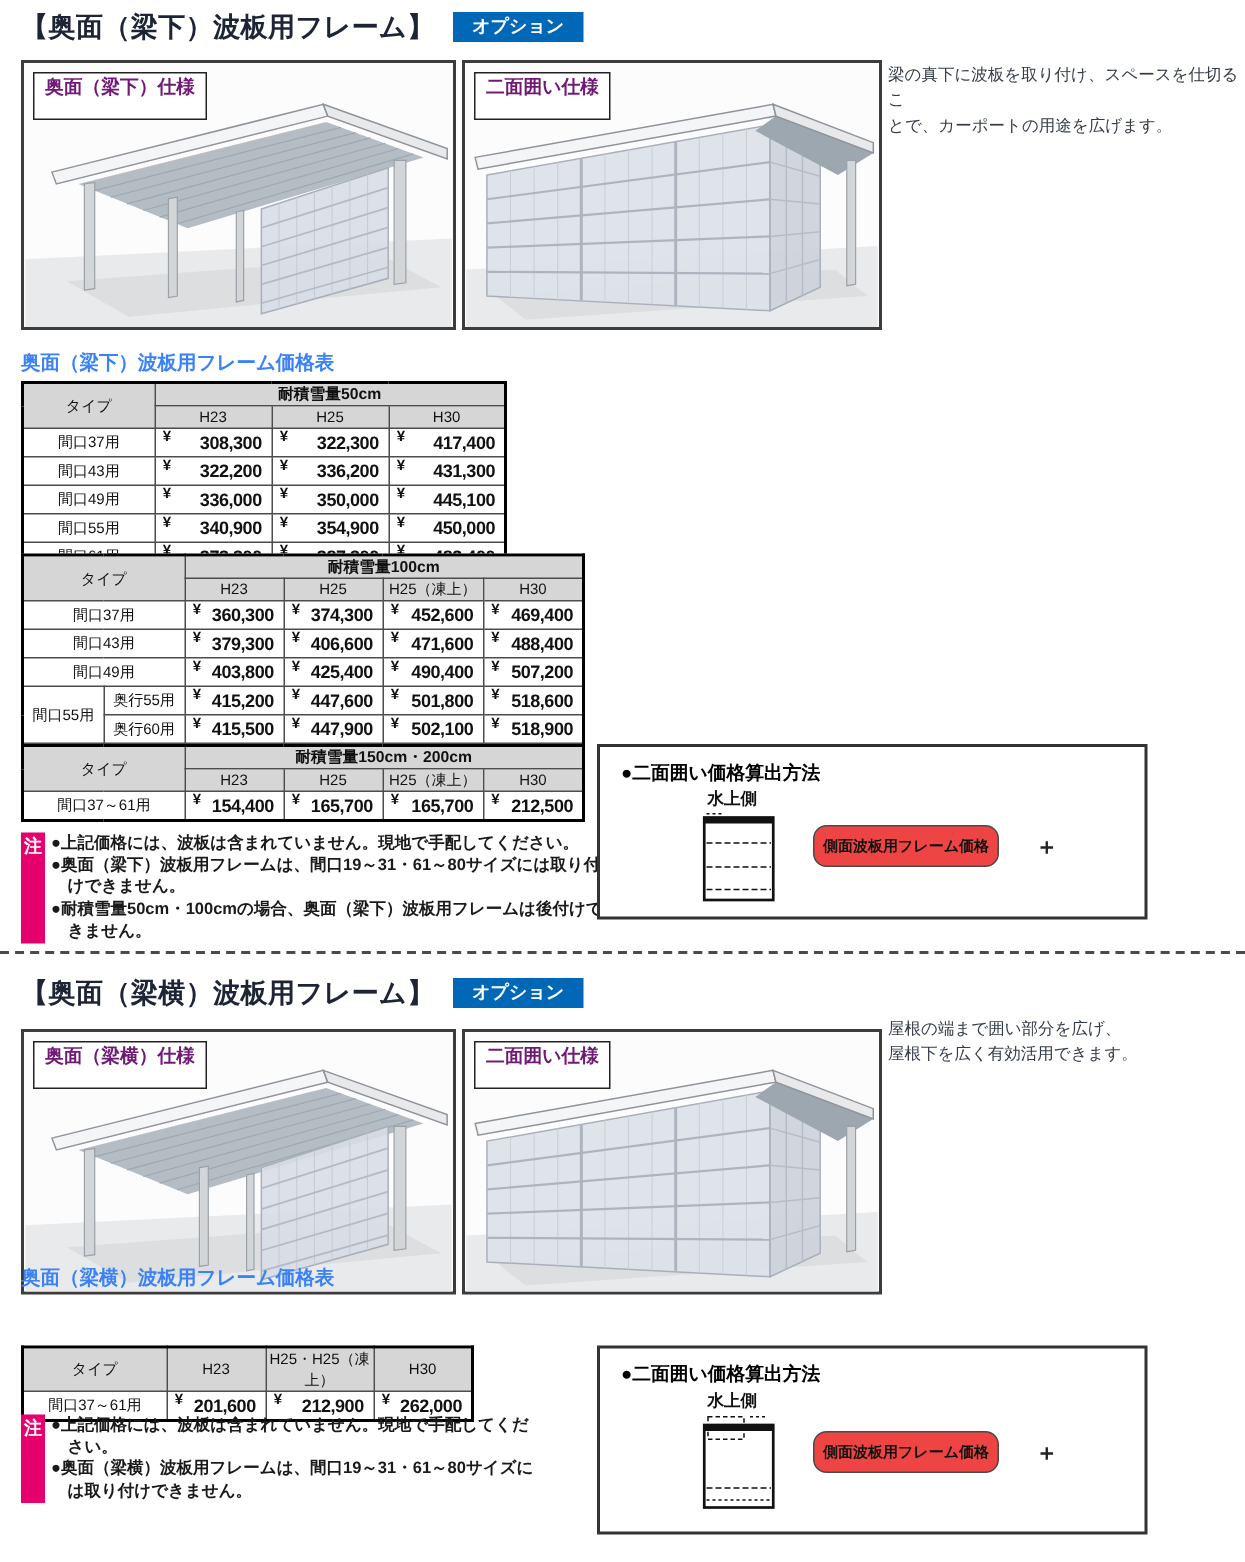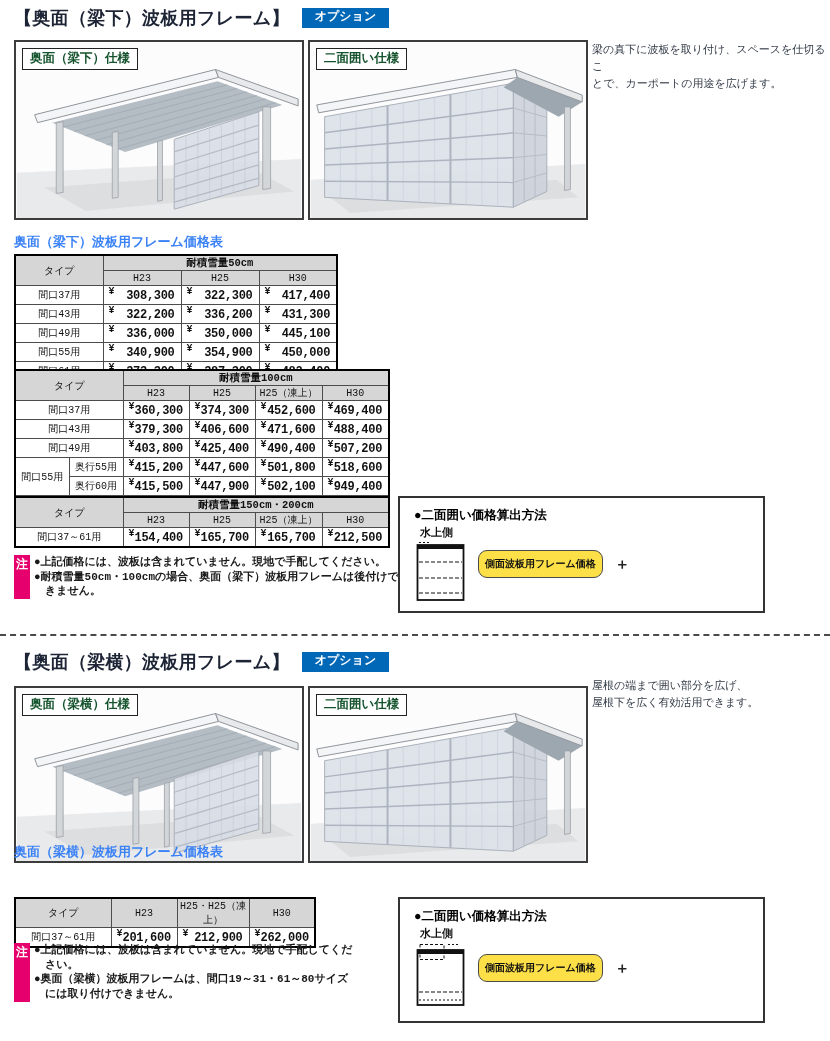--- a/index.html
+++ b/index.html
@@ -1,48 +1,48 @@
 <!DOCTYPE html>
 <html style="--badge-blue: #0068b7; --note-pink: #e6006d; --header-gray: #d6d6d6;"><head>
 <meta charset="utf-8">
 <style>
   *{margin:0;padding:0;box-sizing:border-box;}
   html,body{background:#fff;}
   .page{position:relative;width:830px;height:1041px;background:#fff;overflow:hidden;
-        font-family:Liberation Mono, monospace;color:#111;}
+        font-family:Liberation Sans, sans-serif;color:#111;}
   .sec-head{position:absolute;left:14px;display:flex;align-items:center;gap:12px;}
   .sec-title{font-size:18px;font-weight:bold;color:#1d2435;letter-spacing:.3px;}
   .opt-badge{background:var(--badge-blue,#0068b7);color:#fff;font-size:12px;font-weight:bold;
              padding:2px 13px 3px;line-height:1.3;}
   .photo{position:absolute;border:2px solid #3c3c3c;background:#fcfcfd;}
   .photo svg{position:absolute;left:0;top:0;width:100%;height:100%;}
   .photo-label{position:absolute;top:6px;left:6px;background:#fff;border:1px solid #222;
-               padding:1px 7px 2px;font-size:12.5px;font-weight:bold;color:#14532d;z-index:2;white-space:nowrap;}
+               padding:1px 7px 12px;font-size:12.5px;font-weight:bold;color:#701a75;z-index:2;white-space:nowrap;}
   .desc{position:absolute;font-size:11px;line-height:1.55;color:#333b47;white-space:pre-line;width:236px;}
   .tbl-title{position:absolute;font-size:13px;font-weight:600;color:#3b82f6;}
   table.pt{position:absolute;border-collapse:collapse;border:2px solid #000;background:#fff;table-layout:fixed;}
   .pt td{border:1px solid #4c4c4c;height:15px;padding:0 1px;overflow:hidden;}
   .pt .hc{background:var(--header-gray,#d6d6d6);font-size:10px;text-align:center;color:#111;font-weight:normal;}
   .pt .gh{font-weight:bold;font-size:10.5px;margin-left:20px;}
   .pt .lc{font-size:10px;text-align:center;color:#111;white-space:nowrap;}
   .pt .pc{text-align:right;padding-right:6px;white-space:nowrap;}
   .pt .pc .y{float:left;margin-left:4px;font-size:10px;font-weight:bold;}
   .pt .pc .a{font-size:12px;font-weight:bold;letter-spacing:-.3px;}
   .notes{position:absolute;display:flex;align-items:stretch;}
   .note-badge{width:16px;background:var(--note-pink,#e6006d);color:#fff;font-size:12px;font-weight:bold;
               text-align:center;padding-top:1px;flex:none;}
   .note-items{margin-left:4px;font-size:11px;font-weight:600;color:#1a1a1a;line-height:1.34;}
   .note-item{padding-left:11px;text-indent:-11px;}
   .calc-box{position:absolute;border:2px solid #333;background:#fff;}
   .calc-title{font-size:12.5px;font-weight:bold;color:#000;margin:9px 0 1px 14px;}
-  .calc-body{display:flex;align-items:center;gap:12px;margin:0 6px 0 16px;}
+  .calc-body{display:flex;align-items:center;gap:24px;margin:0 6px 0 16px;justify-content:center;}
   .diag{display:flex;flex-direction:column;flex:none;width:50px;}
   .diag-label{font-size:11px;font-weight:bold;margin:0 0 1px 4px;white-space:nowrap;}
   .calc-pill{border:1.5px solid #4a4a4a;border-radius:9px;padding:6px 6px;font-size:10px;font-weight:600;
-             white-space:nowrap;color:#111;background:#fde047;flex:none;}
+             white-space:nowrap;color:#111;background:#ef4444;flex:none;}
   .calc-plus{font-size:15px;font-weight:bold;color:#222;flex:none;}
   .divider{position:absolute;left:0;width:830px;height:0;border-top:2px dashed #4a4a4a;}
 </style>
 </head>
 <body>
 
 <div class="page">
 
   <div class="sec-head" style="top:6px;">
     <div class="sec-title">【奥面（梁下）波板用フレーム】</div>
@@ -239,21 +239,21 @@
         <td class="pc"><span class="y">¥</span><span class="a">415,200</span></td>
         <td class="pc"><span class="y">¥</span><span class="a">447,600</span></td>
         <td class="pc"><span class="y">¥</span><span class="a">501,800</span></td>
         <td class="pc"><span class="y">¥</span><span class="a">518,600</span></td>
       </tr>
       <tr>
         <td class="lc">奥行60用</td>
         <td class="pc"><span class="y">¥</span><span class="a">415,500</span></td>
         <td class="pc"><span class="y">¥</span><span class="a">447,900</span></td>
         <td class="pc"><span class="y">¥</span><span class="a">502,100</span></td>
-        <td class="pc"><span class="y">¥</span><span class="a">949,400</span></td>
+        <td class="pc"><span class="y">¥</span><span class="a">518,900</span></td>
       </tr>
       <tr>
         <td colspan="2" class="lc">間口61用</td>
         <td class="pc"><span class="y">¥</span><span class="a">447,600</span></td>
         <td class="pc"><span class="y">¥</span><span class="a">464,500</span></td>
         <td class="pc"><span class="y">¥</span><span class="a">518,700</span></td>
         <td class="pc"><span class="y">¥</span><span class="a">578,300</span></td>
       </tr>
     </tbody>
   </table>
@@ -285,20 +285,21 @@
         <td class="pc"><span class="y">¥</span><span class="a">165,700</span></td>
         <td class="pc"><span class="y">¥</span><span class="a">212,500</span></td>
       </tr>
     </tbody>
   </table>
 
   <div class="notes" style="left:14px;top:555px;width:392px;">
     <div class="note-badge">注</div>
     <div class="note-items">
       <div class="note-item">●上記価格には、波板は含まれていません。現地で手配してください。</div>
+      <div class="note-item">●奥面（梁下）波板用フレームは、間口19～31・61～80サイズには取り付けできません。</div>
       <div class="note-item">●耐積雪量50cm・100cmの場合、奥面（梁下）波板用フレームは後付けできません。</div>
     </div>
   </div>
 
   <div class="calc-box" style="left:398px;top:496px;width:367px;height:117px;">
     <div class="calc-title">●二面囲い価格算出方法</div>
     <div class="calc-body">
       <div class="diag">
         <div class="diag-label">水上側</div>
         <svg width="50" height="62" viewBox="0 0 50 62">

